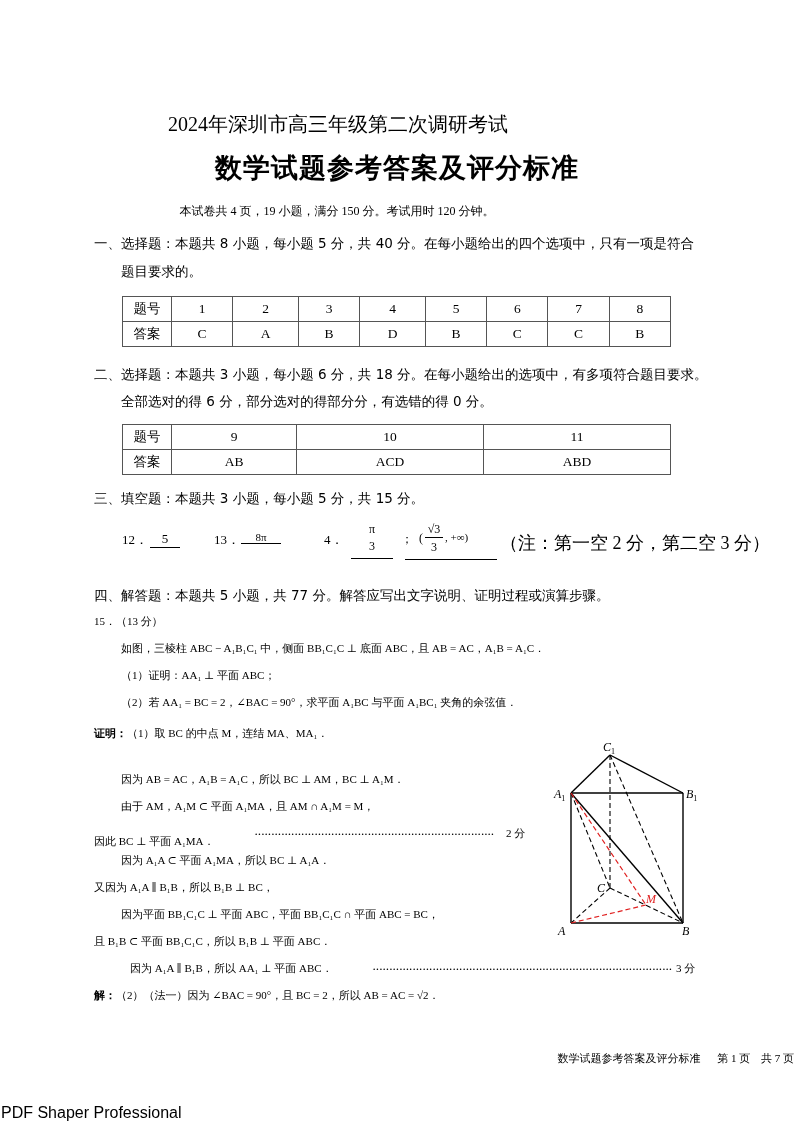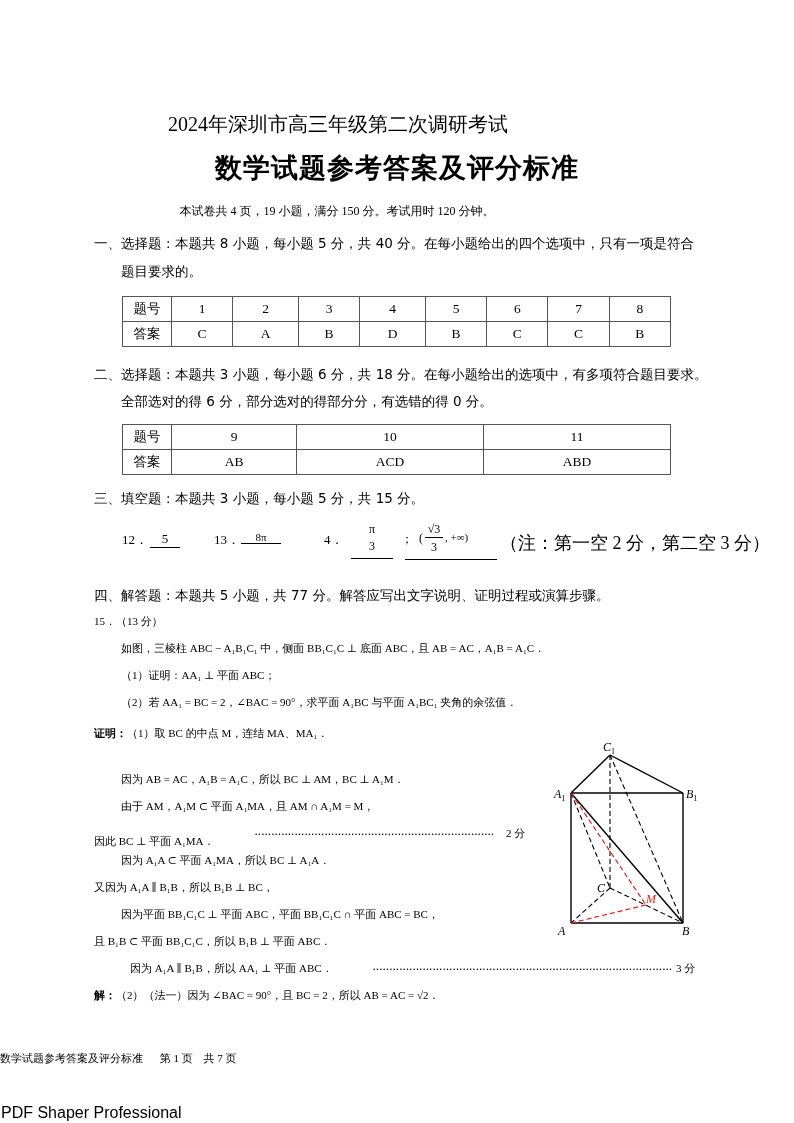--- a/index.html
+++ b/index.html
@@ -10,21 +10,21 @@
   .serif { font-family: "Liberation Serif", "DejaVu Serif", serif; }
   .title1 { top: 111px; left: 0; width: 676px; text-align: center; font-size: 20px; }
   .title2 { top: 150px; left: 0; width: 794px; text-align: center; font-size: 27px; font-weight: bold; letter-spacing: 1px; }
   .subtitle { top: 203px; left: 0; width: 674px; text-align: center; font-size: 12px; }
   .sec { font-size: 13.5px; }
   .body { font-size: 11px; }
   table.ans { position: absolute; border-collapse: collapse; font-family: "Liberation Serif", serif; font-size: 13.5px; }
   table.ans td { border: 1px solid #555; text-align: center; height: 24px; padding: 0; }
   .uline { display: inline-block; border-bottom: 1px solid #000; text-align: center; }
   .dots { letter-spacing: -1px; }
-  .footer { top: 1051px; left: 0; width: 794px; text-align: left; font-size: 11px; }
+  .footer { top: 1051px; left: 0; width: 794px; text-align: right; font-size: 11px; }
   .watermark { top: 1104px; left: 1px; font-family: "Liberation Sans", sans-serif; font-size: 16px; }
   svg text { font-family: "Liberation Serif", serif; font-style: italic; font-size: 12px; }
 </style>
 </head>
 <body>
 
 <div class="abs title1 serif">2024年深圳市高三年级第二次调研考试</div>
 <div class="abs title2 sans">数学试题参考答案及评分标准</div>
 <div class="abs subtitle serif">本试卷共 4 页，19 小题，满分 150 分。考试用时 120 分钟。</div>
 

